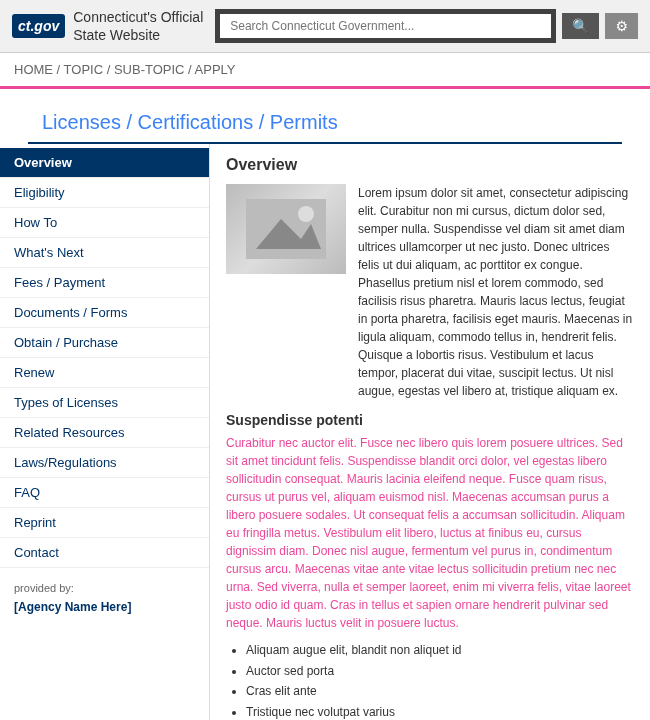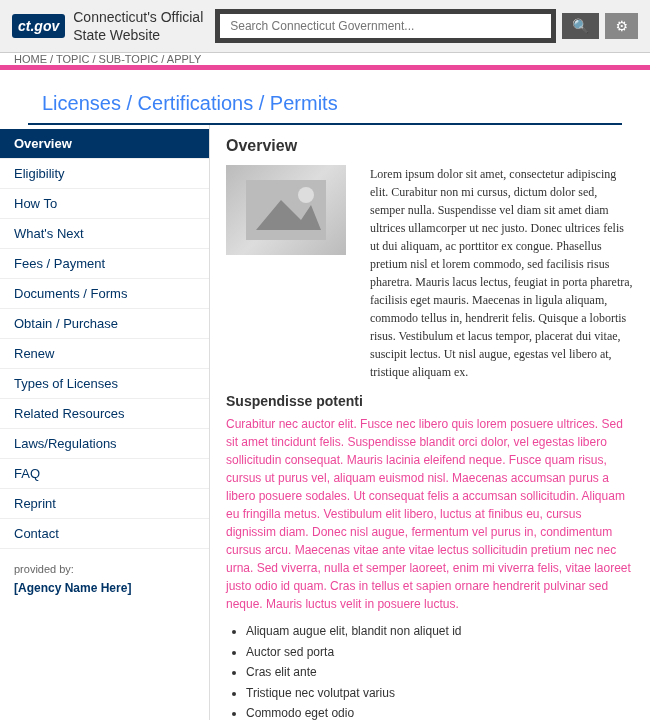--- a/index.html
+++ b/index.html
@@ -60,24 +60,24 @@
       background: #888;
       border: none;
       color: #fff;
       padding: 5px 10px;
       cursor: pointer;
       font-size: 14px;
     }
 
     
     .breadcrumb {
-      padding: 0 14px;
-      font-size: 11px;
+      padding: 9px 14px;
+      font-size: 13px;
       color: #666;
-      border-bottom: 5px solid #ec4899;
+      border-bottom: 3px solid #ec4899;
     }
     .breadcrumb span { color: #666; }
 
     
     .page-title {
       padding: 12px 14px 8px 14px;
       font-size: 20px;
       font-weight: normal;
       color: #3b82f6;
       border-bottom: 2px solid #003366;
@@ -129,23 +129,22 @@
       padding: 12px 16px;
     }
     .content-title {
       font-size: 16px;
       font-weight: bold;
       color: #333;
       margin-bottom: 10px;
     }
     .content-with-image {
       display: flex;
-      gap: 24px;
+      gap: 12px;
       margin-bottom: 12px;
-      font-family: Liberation Serif, serif;
     }
     .content-image {
       width: 120px;
       min-width: 120px;
       height: 90px;
       background: #ccc;
       display: flex;
       align-items: center;
       justify-content: center;
       position: relative;

